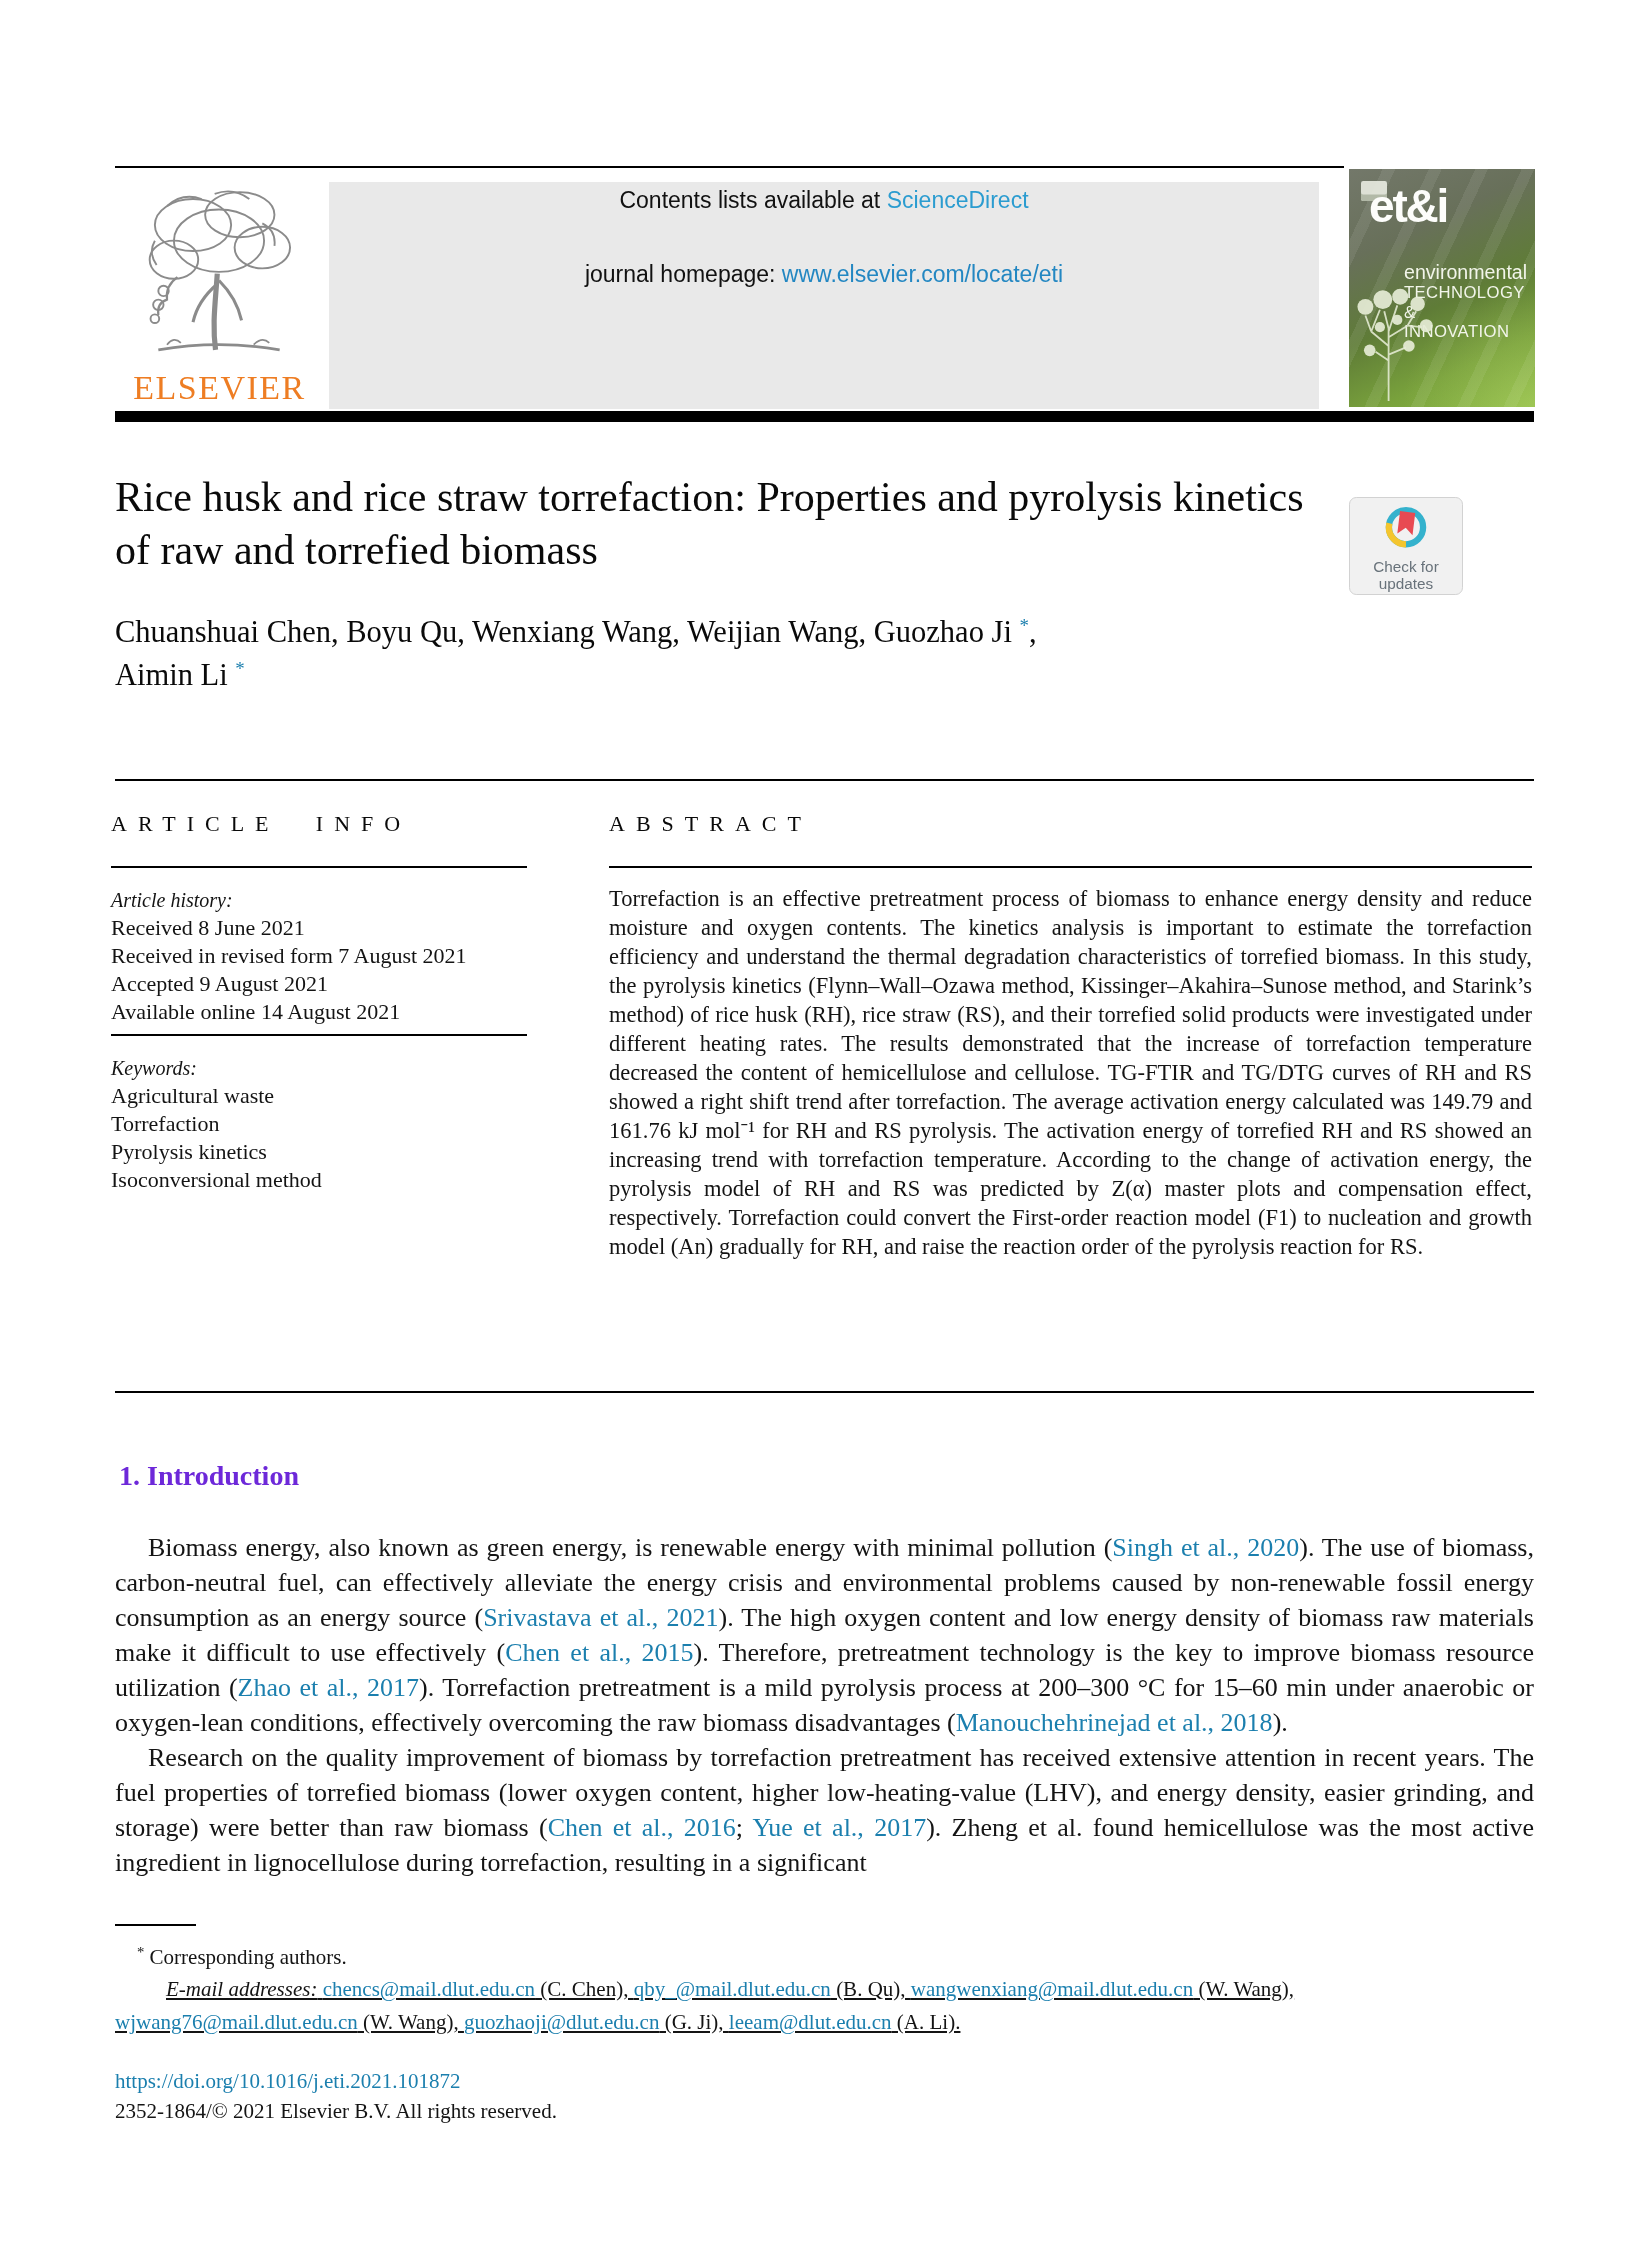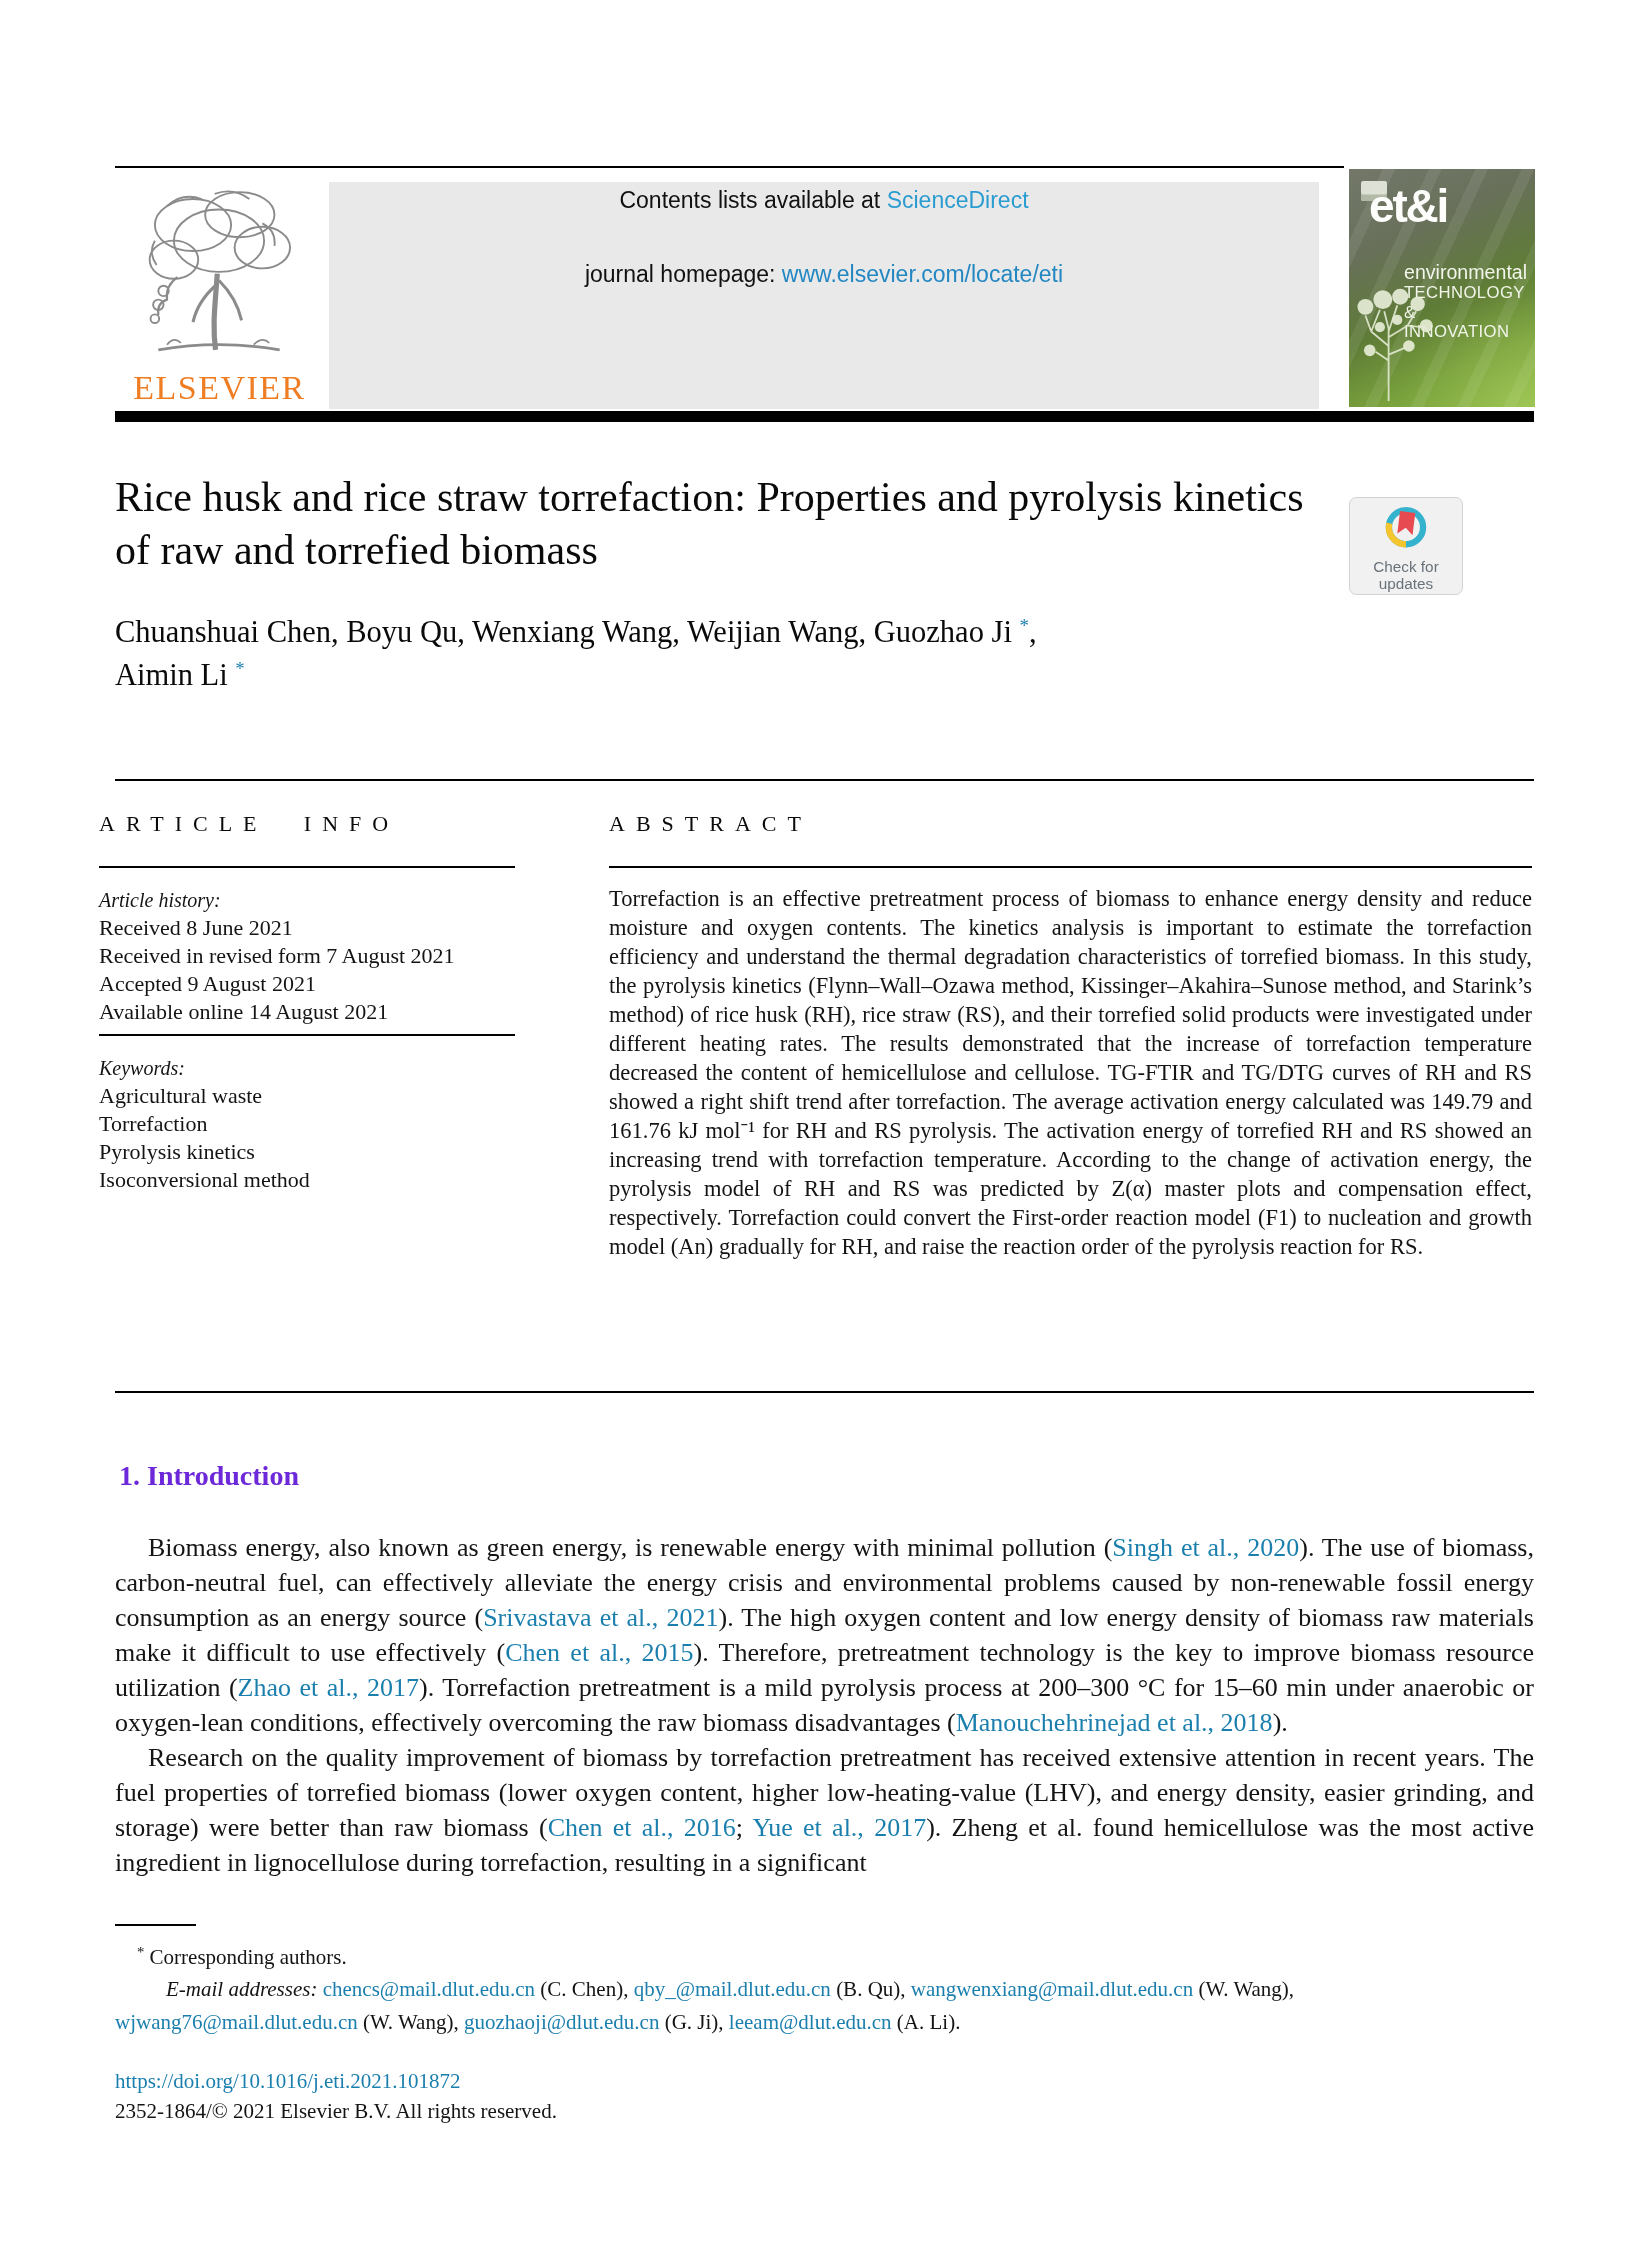--- a/index.html
+++ b/index.html
@@ -74,41 +74,41 @@
   }
   .badge-text { font-family: "Liberation Sans", sans-serif; font-size: 15.3px; line-height: 17.4px; color: var(--badge-text-gray); margin-top: -1.5px; }
 
   .authors { position: absolute; top: 611px; left: 115px; width: 1381px; font-size: 30.5px; line-height: 1.42; color: #0a0a0a; }
   .affiliation { position: absolute; top: 701px; left: 115px; width: 1250px; font-size: 22px; font-style: italic; line-height: 1.35; }
   .rule-affil { position: absolute; top: 779px; left: 115px; width: 1419px; height: 2.2px; }
 
   
   .col-heading { font-size: 22px; letter-spacing: .5em; word-spacing: .9em; color: #0a0a0a; }
   .col-rule { height: 2.2px; margin-top: 29px; }
-  .info-col { position: absolute; top: 811px; left: 99px; width: 416px; }
+  .info-col { position: absolute; top: 811px; left: 111px; width: 416px; }
   .info-label { font-style: italic; font-size: 20px; line-height: 28px; margin-top: 17.4px; }
   .info-line { font-size: 22px; line-height: 28px; }
   .col-rule2 { height: 2.2px; margin-top: 8.7px; }
 
   .abs-col { position: absolute; top: 811px; left: 609px; width: 923px; }
   .abs-text { margin: 16px 0 0 0; font-size: 22.5px; line-height: 29px; text-align: justify; }
   .abs-copyright { margin-top: 5.8px; font-size: 22.5px; text-align: right; }
 
   .rule-mid { position: absolute; top: 1391px; left: 115px; width: 1419px; height: 2.2px; }
 
   
   .intro { position: absolute; top: 1460px; left: 115px; width: 1419px; }
   .intro h2 { margin: 0 0 38px 4px; font-size: 28px; font-weight: bold; color: #6d28d9; }
   .intro p { margin: 0; font-size: 26px; line-height: 35px; text-align: justify; text-indent: 33px; }
 
   
   .footnote { position: absolute; top: 1924px; left: 115px; width: 1419px; font-size: 21px; }
   .fn-rule { width: 81px; height: 2.2px; margin-bottom: 11.6px; }
   .fn-corr { margin-left: 22px; line-height: 29px; }
-  .fn-emails { margin: 1.5px 0 0 0; line-height: 33px; text-indent: 51px; }
+  .fn-emails { margin: 1.5px 0 0 0; line-height: 33px; text-indent: 51px; text-decoration: underline; }
   .fn-doi { display: inline-block; margin-top: 30.5px; color: var(--link-teal); text-decoration: none; }
   .fn-issn { margin-top: 4.4px; }
 
   
   .seg-link { color: var(--link-teal); cursor: pointer; }
   .seg-suplink { color: var(--link-teal); font-size: .62em; vertical-align: .55em; cursor: pointer; }
   .seg-sup { font-size: .7em; vertical-align: .45em; }
   .seg-i { font-style: italic; }
 </style>
 </head>

